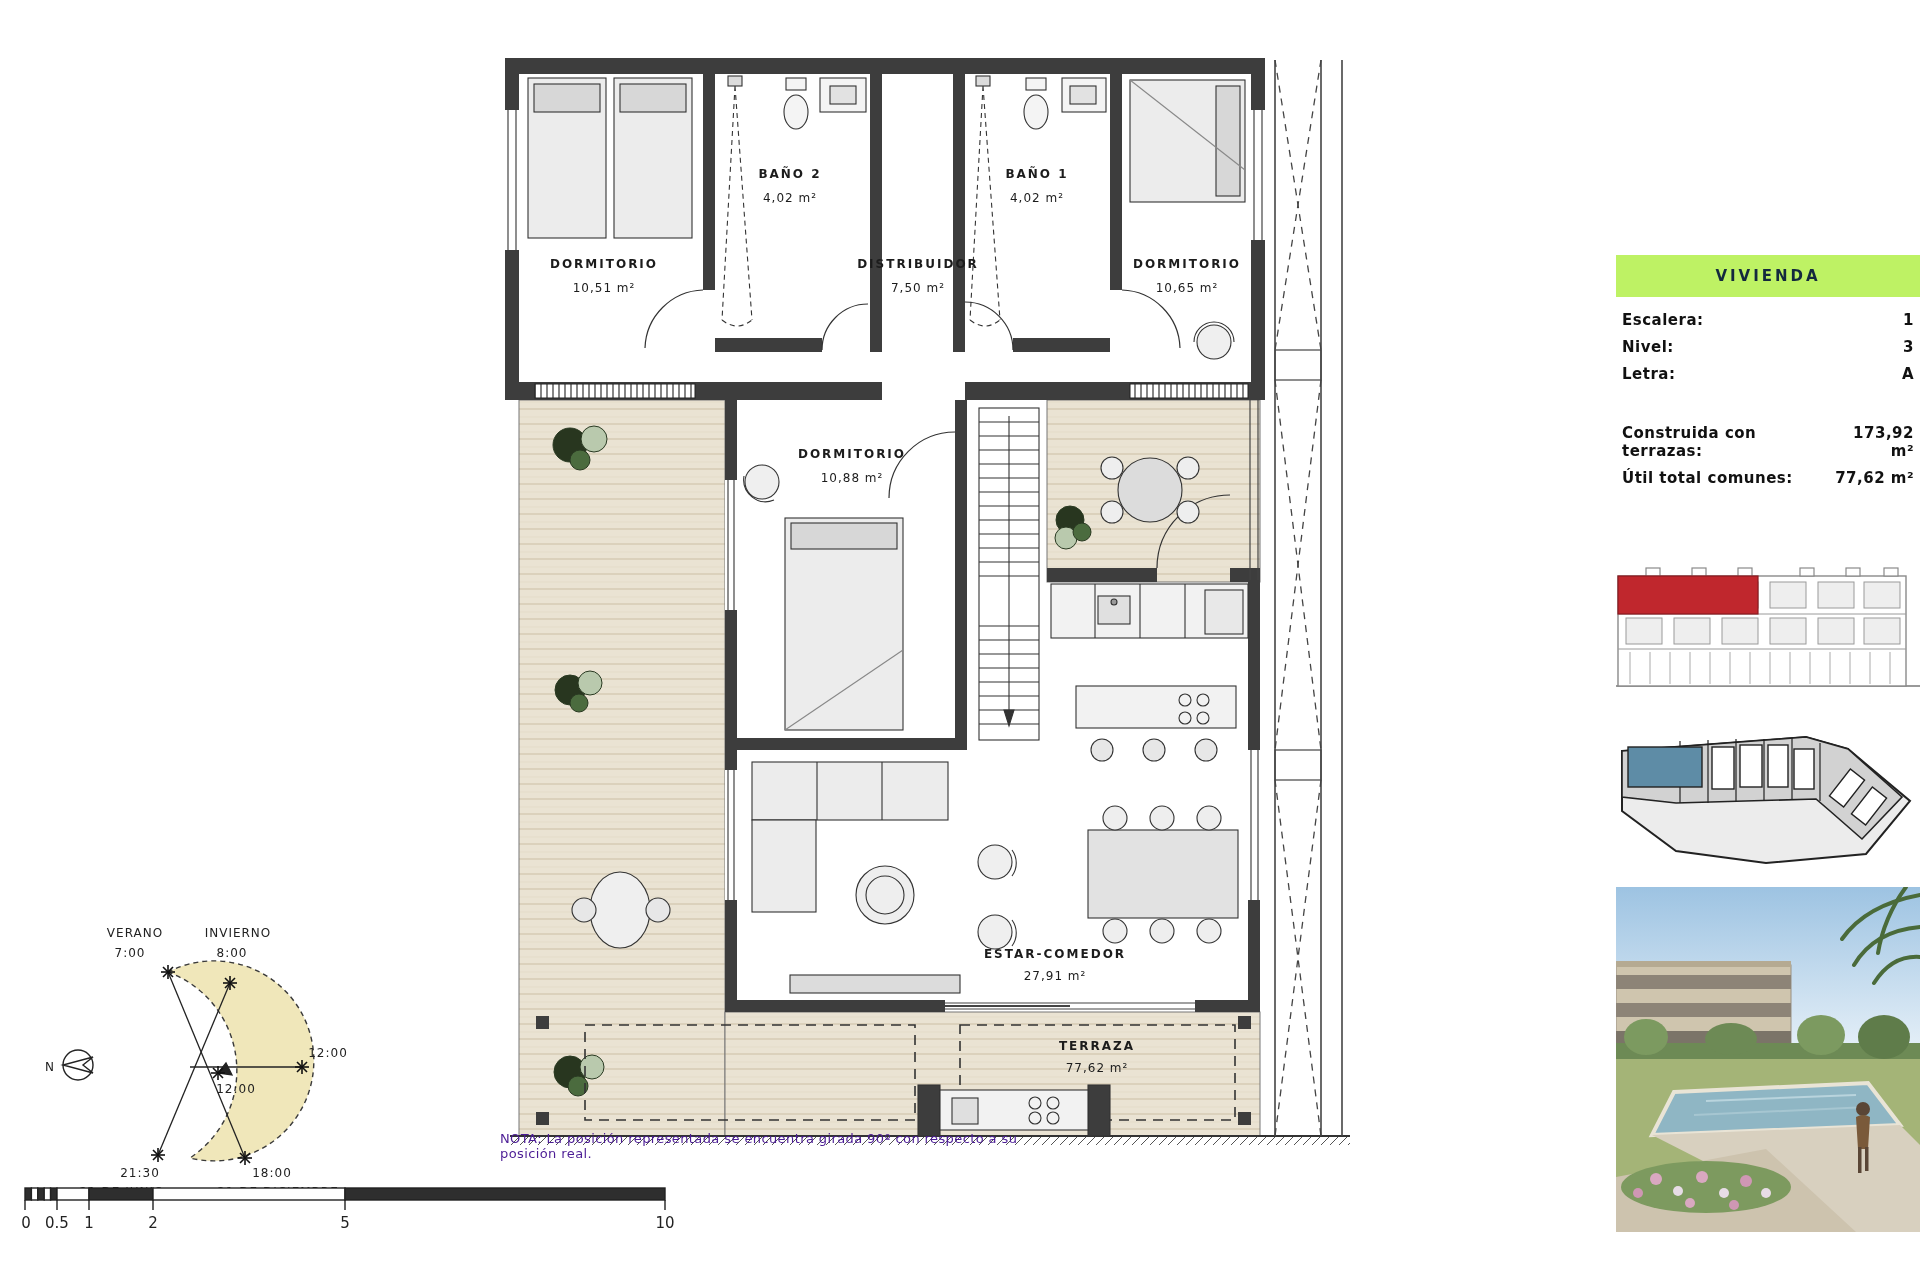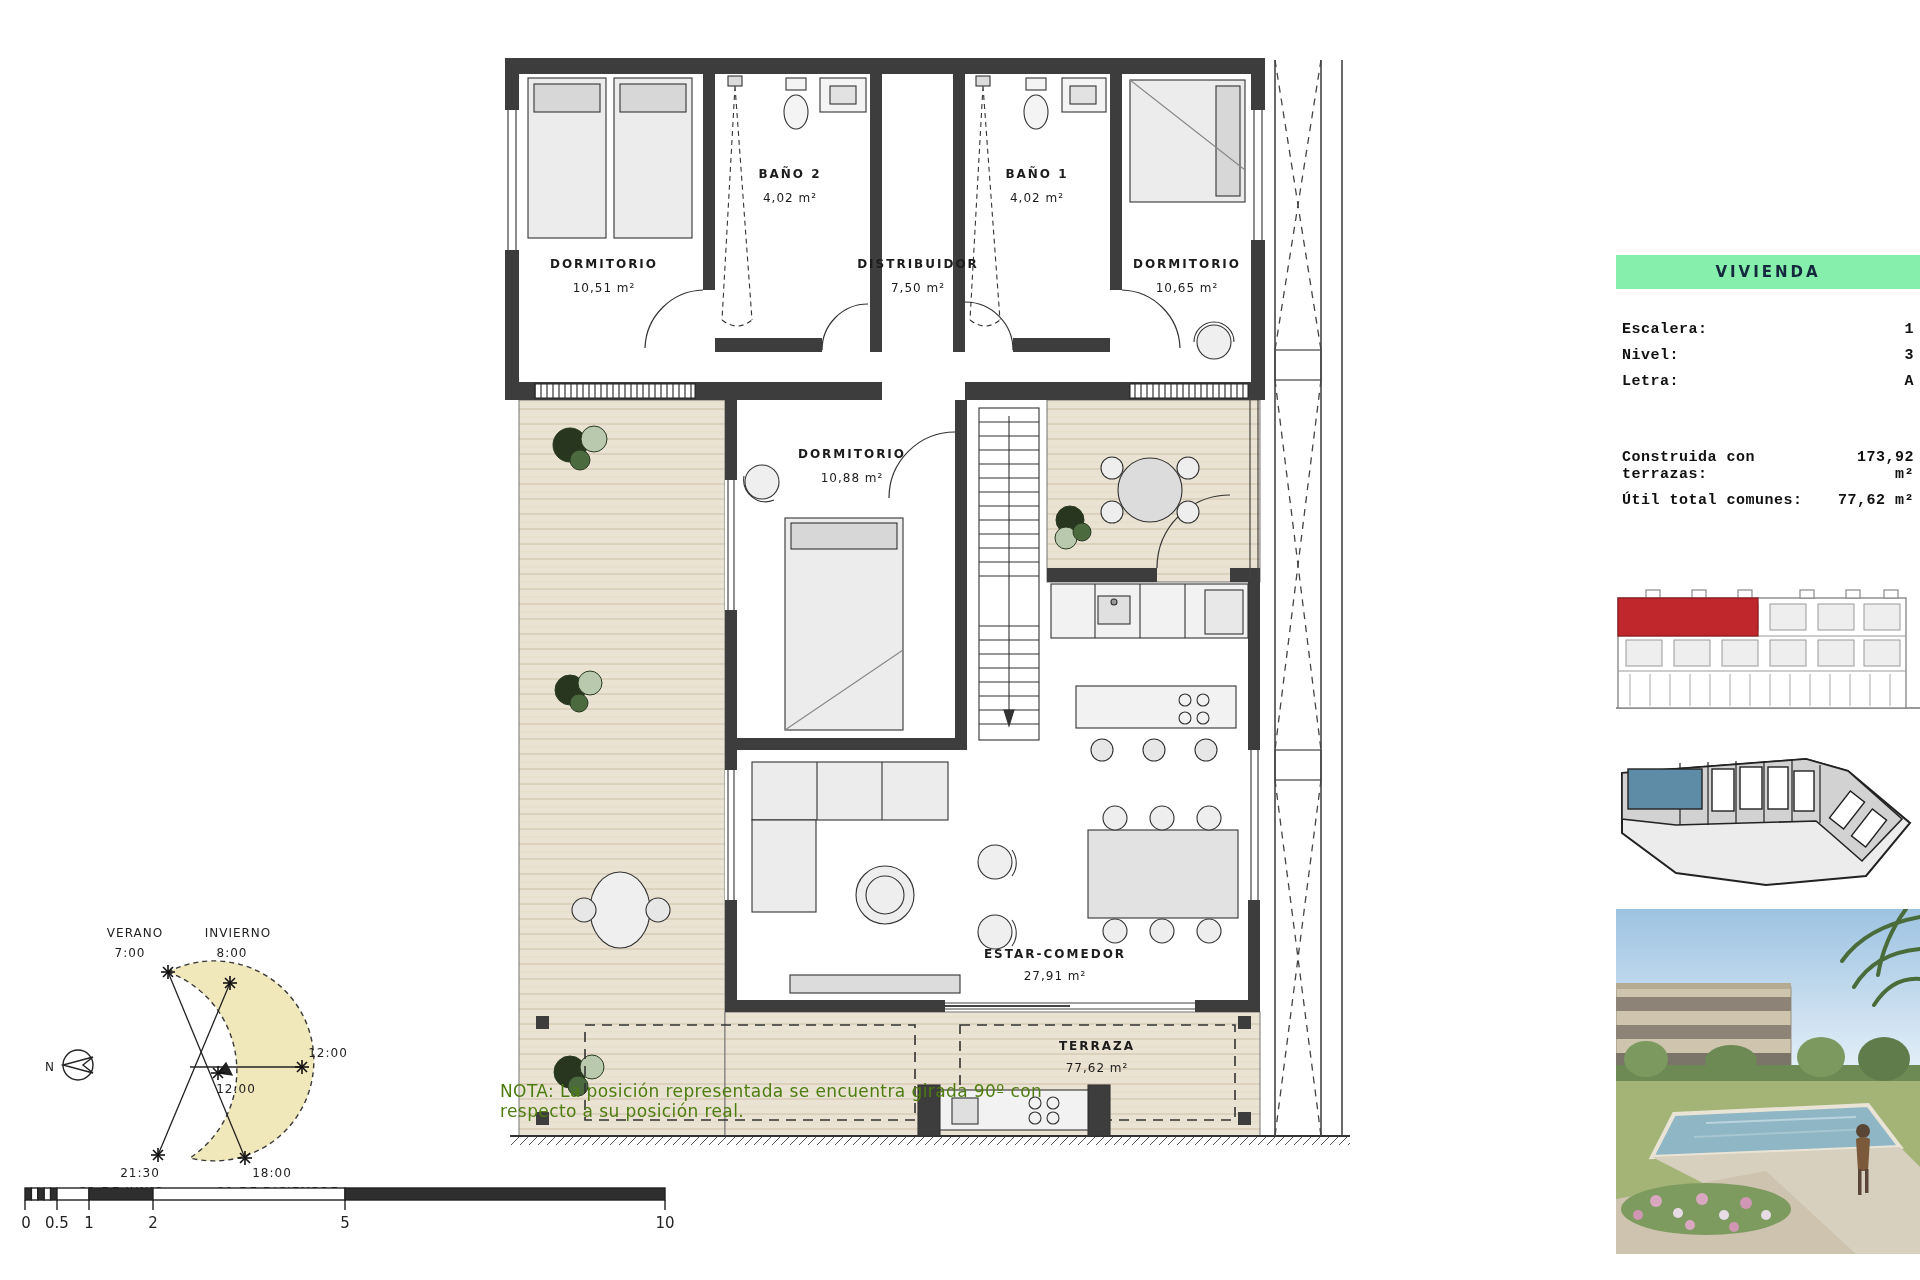--- a/index.html
+++ b/index.html
@@ -8,28 +8,28 @@
   .abs{position:absolute;}
 
   
   .plbl{font-family:"DejaVu Sans",sans-serif;font-size:12px;letter-spacing:2px;fill:#1c1c1c;font-weight:bold;}
   .parea{font-family:"DejaVu Sans",sans-serif;font-size:12px;letter-spacing:1px;fill:#1c1c1c;}
   .sunlbl{font-family:"DejaVu Sans",sans-serif;font-size:12px;letter-spacing:1px;fill:#222;}
   .ticklbl{font-family:"DejaVu Sans",sans-serif;font-size:15px;fill:#222;}
 
   
   .panel{left:1616px;top:255px;width:304px;}
-  .hdr{height:34px;background:#86efac;color:#14293e;font-weight:bold;font-size:15px;
+  .hdr{height:42px;background:#bef264;color:#14293e;font-weight:bold;font-size:15px;
        letter-spacing:3px;display:flex;align-items:center;justify-content:center;}
-  .rows{padding:32px 6px 4px 6px;font-family:Liberation Mono, monospace;}
+  .rows{padding:14px 6px 4px 6px;}
   .row{display:flex;justify-content:space-between;font-size:15px;font-weight:bold;color:#111;
        margin-bottom:9px;letter-spacing:0.5px;}
   .row .val{text-align:right;}
   .gap{height:14px;}
-  .nota{left:500px;top:1081px;width:560px;font-size:17px;color:#4d7c0f;letter-spacing:0.4px;}
+  .nota{left:500px;top:1131px;width:560px;font-size:13px;color:#4c1d95;letter-spacing:0.4px;}
   .thumb{border:0;display:block;}
   .photo{left:1616px;top:878px;width:304px;height:345px;}
 </style>
 </head>
 <body>
 
 <div class="canvas">
 
   <svg class="abs" style="left:490px;top:50px;" width="920" height="1095" viewBox="0 0 920 1095">
     <defs>

